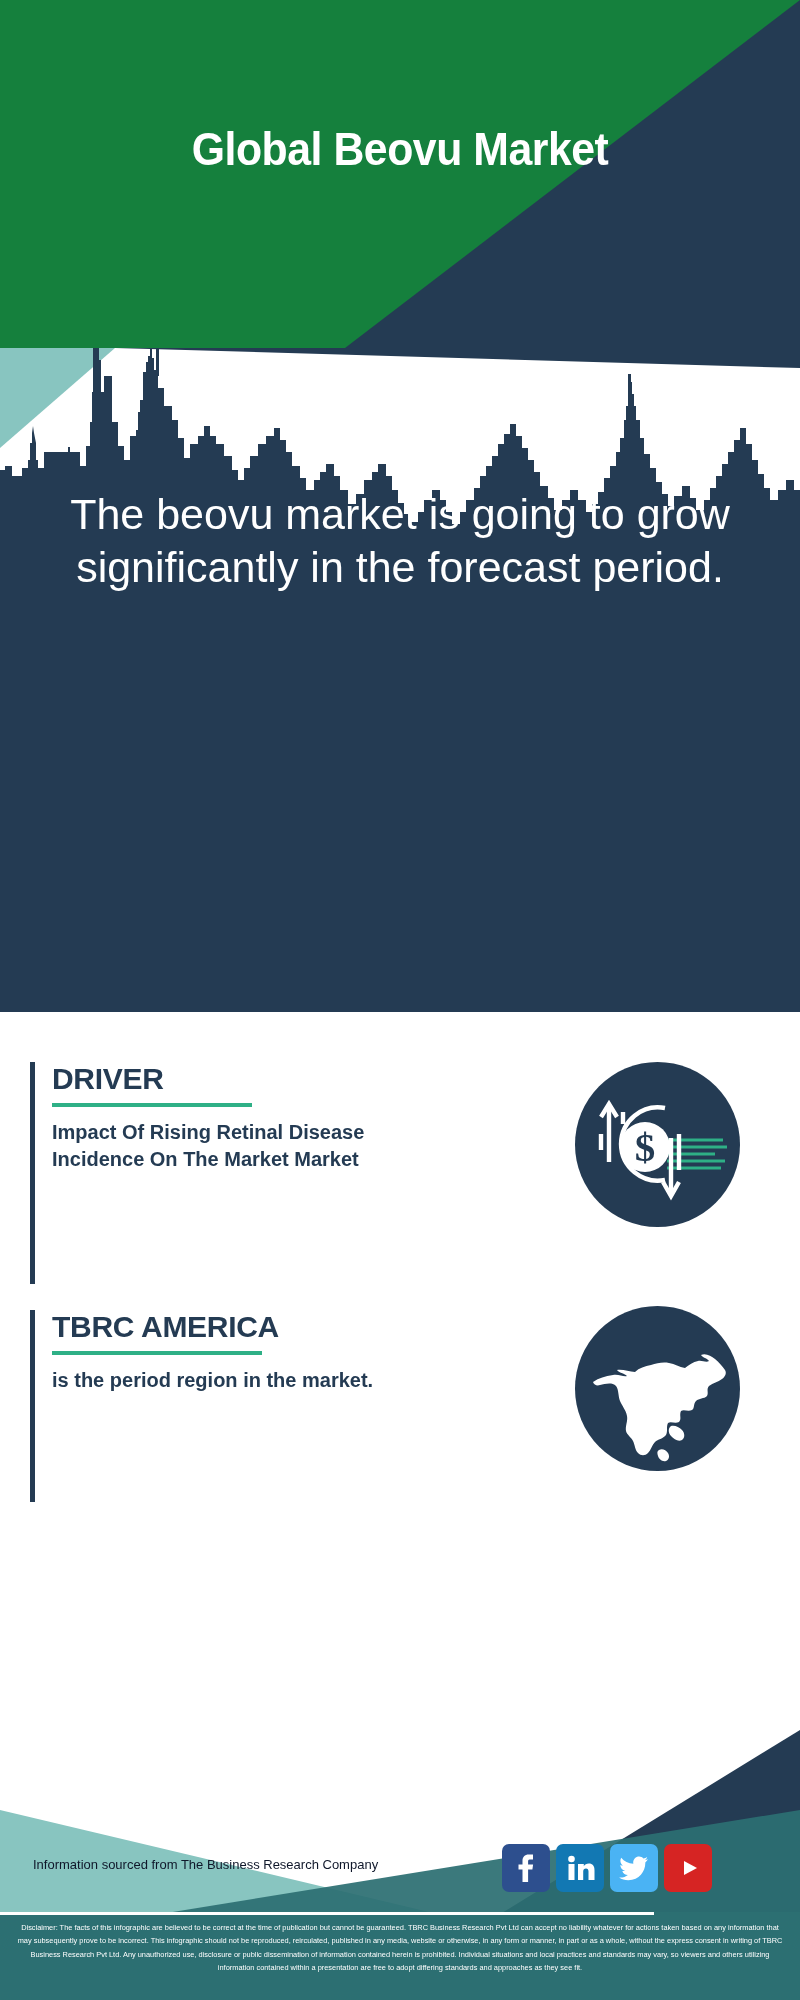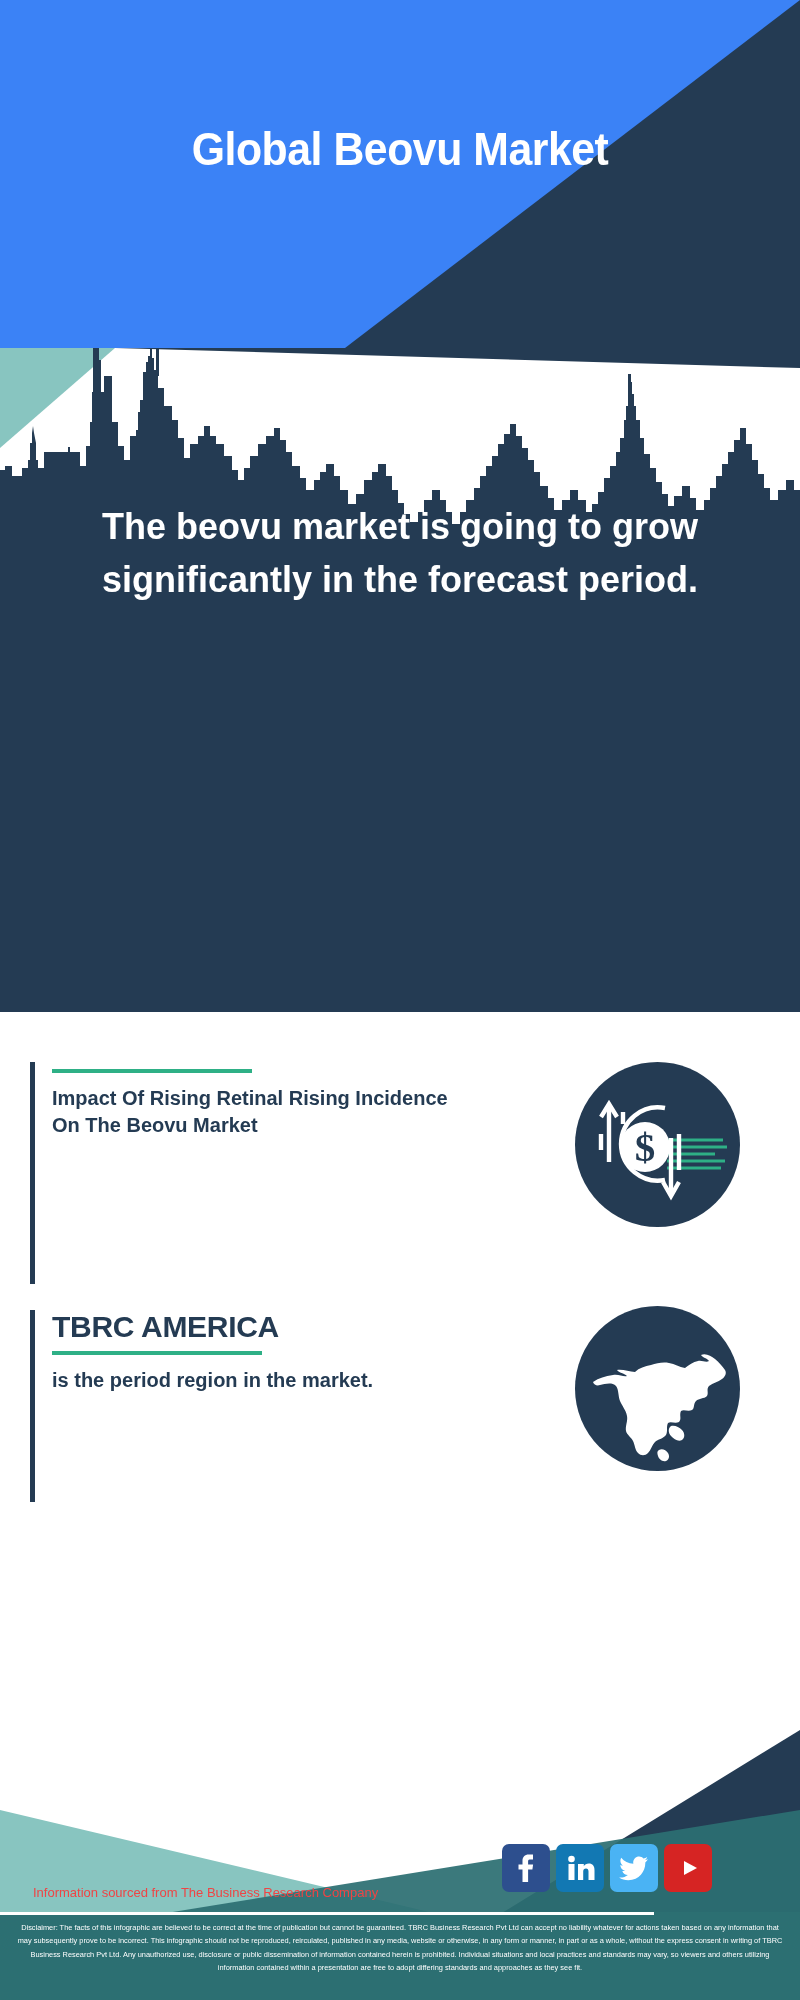--- a/index.html
+++ b/index.html
@@ -16,21 +16,21 @@
     height: 2000px;
     overflow: hidden;
     background: #ffffff;
   }
 
   
   .header {
     position: absolute;
     left: 0; top: 0;
     width: 800px; height: 348px;
-    background: #3b82f6;
+    background: #15803d;
     overflow: hidden;
   }
   .header-diag {
     position: absolute;
     left: 0; top: 0;
     width: 800px; height: 348px;
   }
   .header-title {
     position: absolute;
     left: 0; top: 122px;
@@ -53,27 +53,27 @@
   }
   .skyline-svg {
     position: absolute;
     left: 0; top: 0;
     width: 800px;
     height: 664px;
   }
   .main-message {
     position: absolute;
     left: 60px;
-    top: 152px;
+    top: 140px;
     width: 680px;
     text-align: center;
     color: #ffffff;
-    font-size: 36px;
+    font-size: 43px;
     line-height: 53px;
-    font-weight: 700;
+    font-weight: 400;
     font-family: "Liberation Sans", sans-serif;
   }
 
   
   .content {
     position: absolute;
     left: 0; top: 1012px;
     width: 800px; height: 640px;
     background: #ffffff;
   }
@@ -136,25 +136,24 @@
   }
   .footer-svg {
     position: absolute;
     left: 0; top: 0;
     width: 800px; height: 350px;
   }
   .footer-source {
     position: absolute;
     left: 33px;
     top: 1855px;
-    color: #ef4444;
+    color: #0f172a;
     font-size: 13px;
     line-height: 20px;
     font-family: "Liberation Sans", sans-serif;
-    margin-top: 28px;
   }
   .social {
     position: absolute;
     top: 1844px;
     left: 502px;
     display: flex;
     gap: 6px;
   }
   .social-btn {
     width: 48px; height: 48px;
@@ -245,22 +244,23 @@
       <rect x="628" y="26" width="3" height="26" fill="#243b53"></rect>
     </svg>
     <div class="main-message">The beovu market is going to grow significantly in the forecast period.</div>
   </div>
 
   <div class="content">
 
     <div class="card" style="top:50px;">
       <div class="card-bar" style="height:222px;"></div>
       <div class="card-text">
+        <p class="card-heading">DRIVER</p>
         <div class="card-rule"></div>
-        <p class="card-body">Impact Of Rising Retinal Rising Incidence On The Beovu Market</p>
+        <p class="card-body">Impact Of Rising Retinal Disease Incidence On The Market Market</p>
       </div>
       <div class="card-icon" style="top:0;">
         <svg viewBox="0 0 165 165" width="165" height="165">
 
           <g stroke="#2eb086" stroke-width="3.2">
             <line x1="92" y1="78" x2="148" y2="78"></line>
             <line x1="92" y1="85" x2="152" y2="85"></line>
             <line x1="92" y1="92" x2="140" y2="92"></line>
             <line x1="92" y1="99" x2="150" y2="99"></line>
             <line x1="92" y1="106" x2="146" y2="106"></line>

